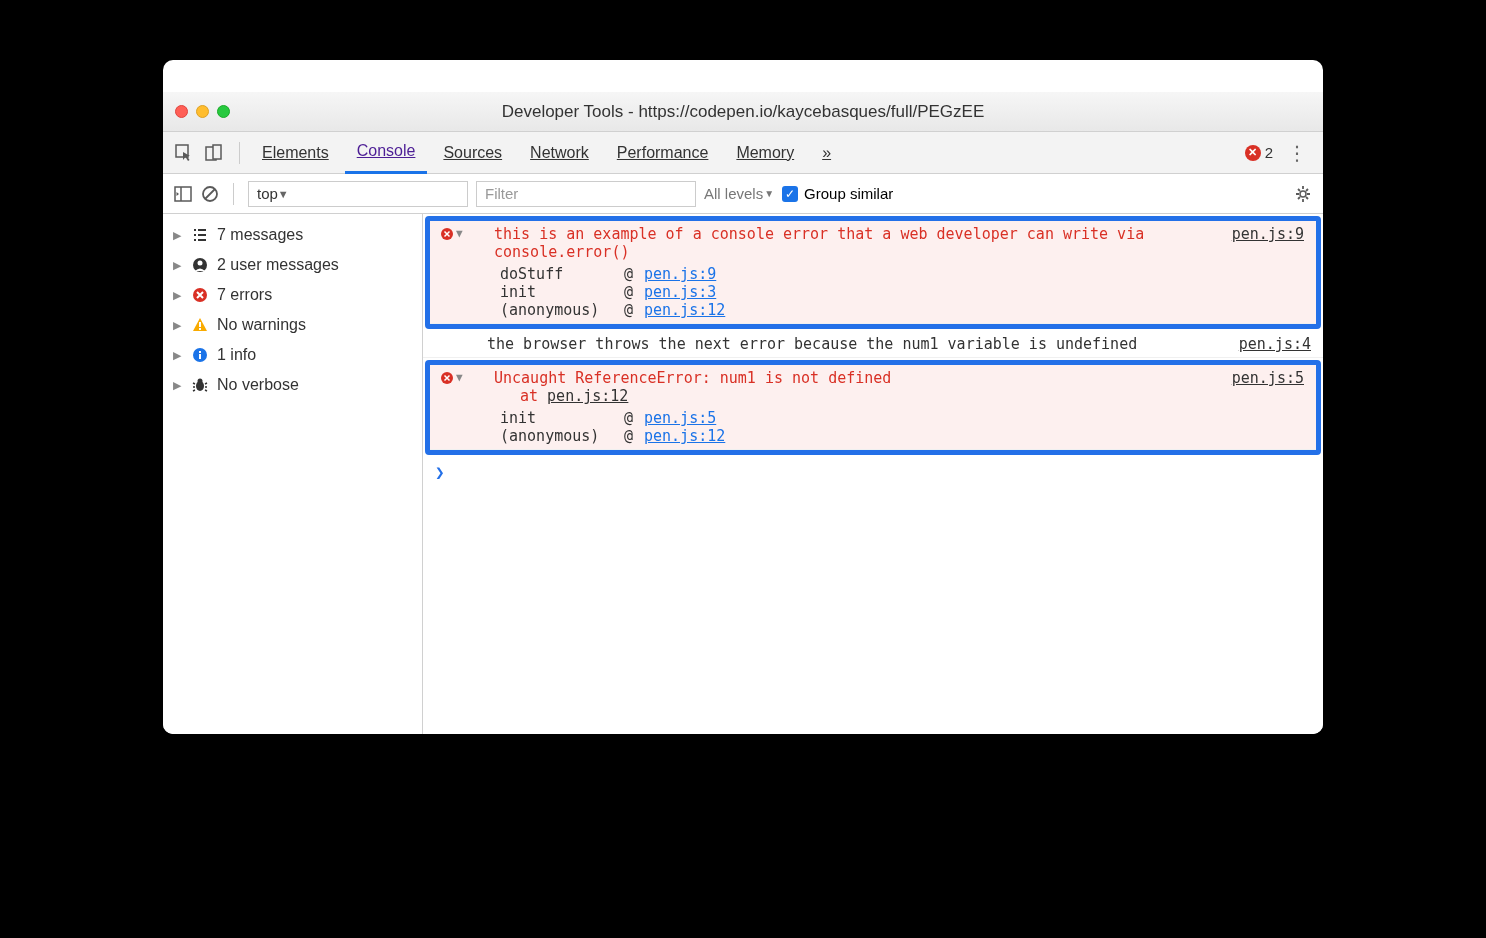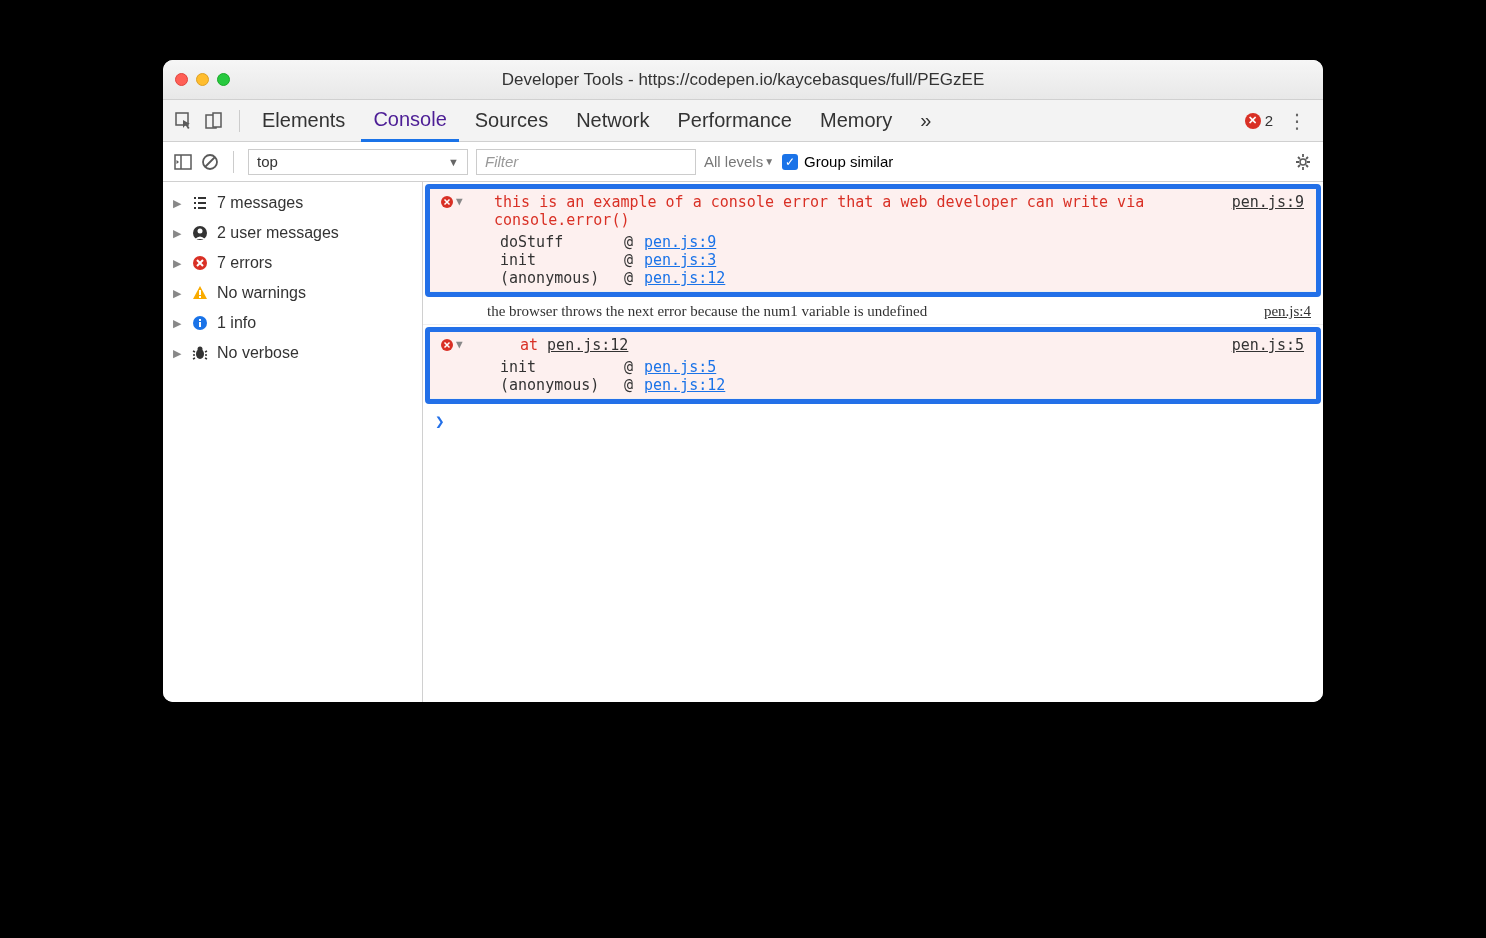--- a/index.html
+++ b/index.html
@@ -1,52 +1,52 @@
 <!DOCTYPE html>
 <html><head>
 <meta charset="utf-8">
 <style>
 * { box-sizing: border-box; margin: 0; padding: 0; }
 body { background: #000; display: flex; justify-content: center; align-items: flex-start; padding: 60px 0; font-family: -apple-system, BlinkMacSystemFont, "Segoe UI", sans-serif; }
 .window { width: 1160px; background: #fff; border-radius: 10px; overflow: hidden; box-shadow: 0 20px 60px rgba(0,0,0,0.5); }
-.titlebar { height: 40px; background: linear-gradient(#f6f6f6, #e8e8e8); display: flex; align-items: center; padding: 0 12px; border-bottom: 1px solid #d0d0d0; position: relative; }
+.titlebar { height: 40px; background: linear-gradient(#f6f6f6, #e8e8e8); display: flex; align-items: center; padding: 0 12px; border-bottom: 1px solid #d0d0d0; position: relative; margin-top: 32px; }
 .traffic { display: flex; gap: 8px; position: absolute; left: 12px; }
 .tl { width: 13px; height: 13px; border-radius: 50%; }
 .tl.red { background: #ff5f56; border: 1px solid #e0443e; }
 .tl.yellow { background: #ffbd2e; border: 1px solid #dea123; }
 .tl.green { background: #27c93f; border: 1px solid #1aab29; }
 .title { flex: 1; text-align: center; font-size: 17px; color: #333; }
 .tabbar { height: 42px; display: flex; align-items: center; padding: 0 10px; border-bottom: 1px solid #d0d0d0; background: #f3f3f3; gap: 4px; }
 .tbicon { width: 22px; height: 22px; display: flex; align-items: center; justify-content: center; color: #5a5a5a; margin-right: 4px; }
 .sep { width: 1px; height: 22px; background: #ccc; margin: 0 6px; }
-.tab { padding: 0 12px; height: 42px; display: flex; align-items: center; font-size: 20px; color: #333; cursor: pointer; }
+.tab { padding: 0 12px; height: 42px; display: flex; align-items: center; font-size: 16px; color: #333; cursor: pointer; text-decoration: underline; }
 .tab.active { border-bottom: 3px solid #1a73e8; color: #4c1d95; font-weight: 500; }
 .tabright { margin-left: auto; display: flex; align-items: center; gap: 8px; }
 .errbadge { display: flex; align-items: center; gap: 4px; font-size: 15px; color: #333; }
 .erricon { width: 16px; height: 16px; background: #d93025; border-radius: 50%; color: #fff; display: flex; align-items: center; justify-content: center; font-size: 11px; font-weight: bold; }
 .kebab { font-size: 20px; color: #666; padding: 0 6px; }
 .toolbar { height: 40px; display: flex; align-items: center; padding: 0 10px; border-bottom: 1px solid #d0d0d0; gap: 8px; background: #fff; }
 .sidetoggle { width: 20px; height: 20px; }
 .noicon { width: 18px; height: 18px; }
-.ctxsel { display: flex; align-items: center; border: 1px solid #ccc; height: 26px; padding: 0 8px; font-size: 15px; min-width: 220px; justify-content: space-between; color: #333; }
-.filter { border: 1px solid #ccc; height: 26px; padding: 0 8px; font-size: 15px; width: 220px; color: #4d7c0f; font-style: italic; }
+.ctxsel { display: flex; align-items: center; border: 1px solid #ccc; height: 26px; padding: 0 8px; font-size: 15px; min-width: 220px; justify-content: flex-start; color: #333; }
+.filter { border: 1px solid #ccc; height: 26px; padding: 0 8px; font-size: 15px; width: 220px; color: #4d7c0f; }
 .filter::placeholder { color: #999; }
 .levels { font-size: 15px; color: #777; display: flex; align-items: center; gap: 1px; }
 .chk { display: flex; align-items: center; gap: 6px; font-size: 15px; }
 .chkbox { width: 16px; height: 16px; background: #1a73e8; border-radius: 3px; display: flex; align-items: center; justify-content: center; color: #fff; font-size: 12px; }
 .gear { margin-left: auto; width: 20px; height: 20px; }
 .body { display: flex; min-height: 520px; }
 .sidebar { width: 260px; border-right: 1px solid #d0d0d0; padding: 6px 0; background: #fff; }
 .sbitem { display: flex; align-items: center; gap: 8px; padding: 6px 10px; font-size: 16px; color: #333; cursor: pointer; }
 .sbarrow { width: 10px; color: #888; font-size: 11px; }
 .sbicon { width: 18px; height: 18px; display: flex; align-items: center; justify-content: center; }
 .main { flex: 1; background: #fff; font-family: Menlo, Consolas, monospace; font-size: 15px; position: relative; }
 .entry { display: flex; padding: 4px 12px 4px 8px; border-bottom: 1px solid #f0f0f0; }
 .entry.err { background: #fdf0ef; color: #d93025; }
-.entry.log { color: #333; font-family: Liberation Serif, serif; }
+.entry.log { color: #333; }
 .egutter { width: 18px; display: flex; justify-content: center; padding-top: 2px; }
 .earrow { width: 14px; color: #888; font-size: 11px; padding-top: 2px; }
 .emsg { flex: 1; padding-right: 10px; margin-left: 24px; }
 .eloc { color: #333; text-decoration: underline; cursor: pointer; white-space: nowrap; }
 .stacktbl { margin-top: 4px; color: #333; }
 .strow { display: flex; }
 .stfn { width: 130px; padding-left: 6px; }
 .stat { width: 20px; }
 .stloc { color: #1a73e8; text-decoration: underline; cursor: pointer; }
 .errtrace { color: #d93025; padding-left: 26px; margin-bottom: 4px; }
@@ -247,20 +247,21 @@
       <div class="hl">
       <div class="entry err">
         <div class="egutter">
               <svg width="14" height="14" viewBox="0 0 14 14">
                 <circle cx="7" cy="7" r="6" fill="#d93025"></circle>
                 <path d="M4.5 4.5l5 5M9.5 4.5l-5 5" stroke="#fff" stroke-width="1.5"></path>
               </svg>
             </div>
         <div class="earrow">▼</div>
         <div class="emsg">
+          <span>Uncaught ReferenceError: num1 is not defined</span>
           <div class="errtrace">
             <div><span>at </span><span class="u">pen.js:12</span><span></span></div>
           </div>
           <div class="stacktbl">
             <div class="strow">
                   <span class="stfn">init</span>
                   <span class="stat">@</span>
                   <span class="stloc">pen.js:5</span>
                 </div>
             <div class="strow">

